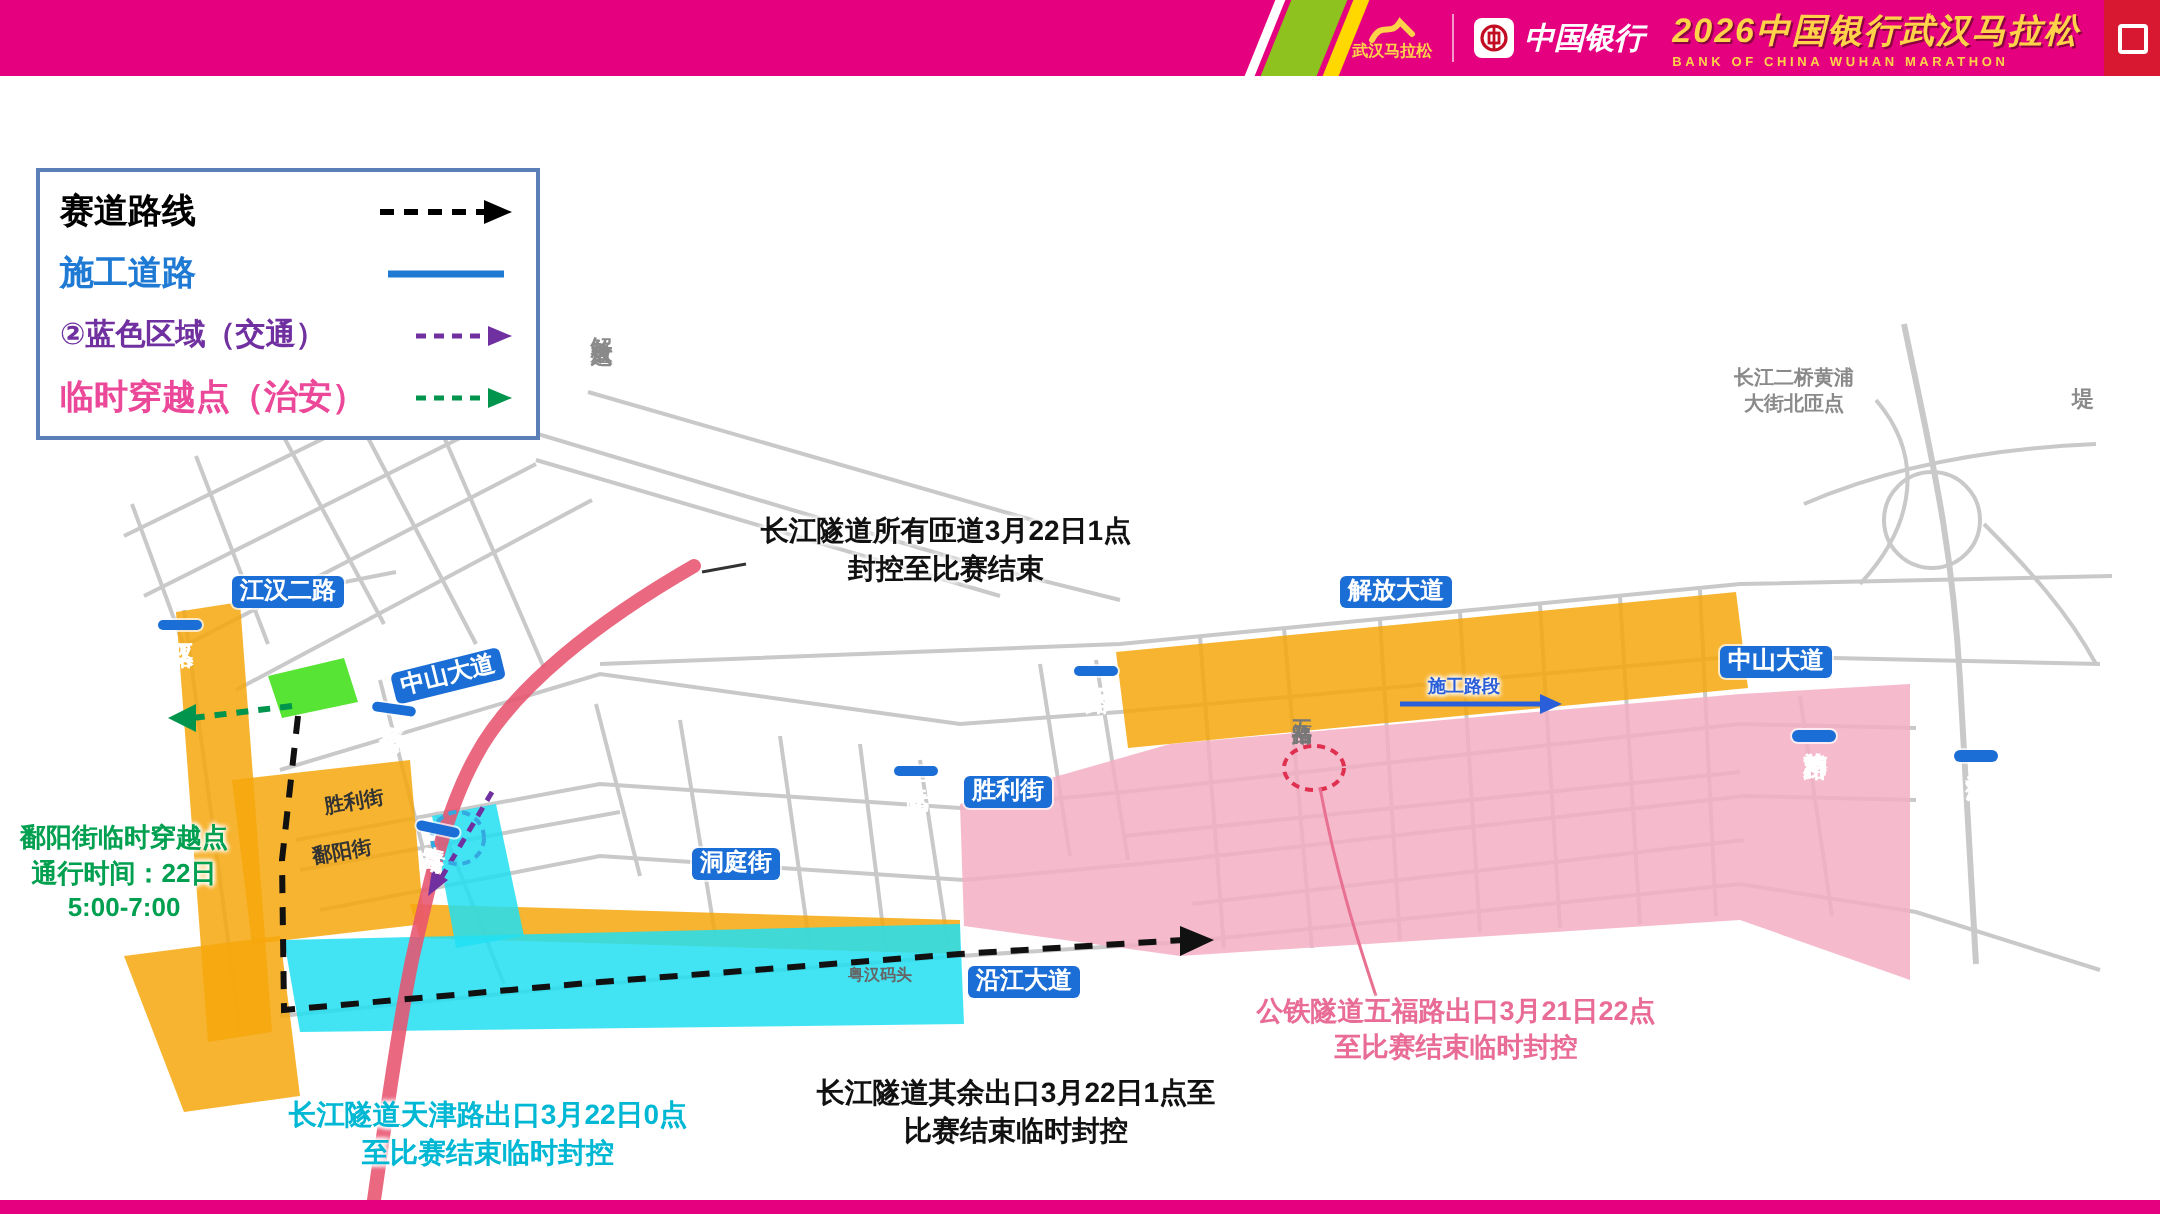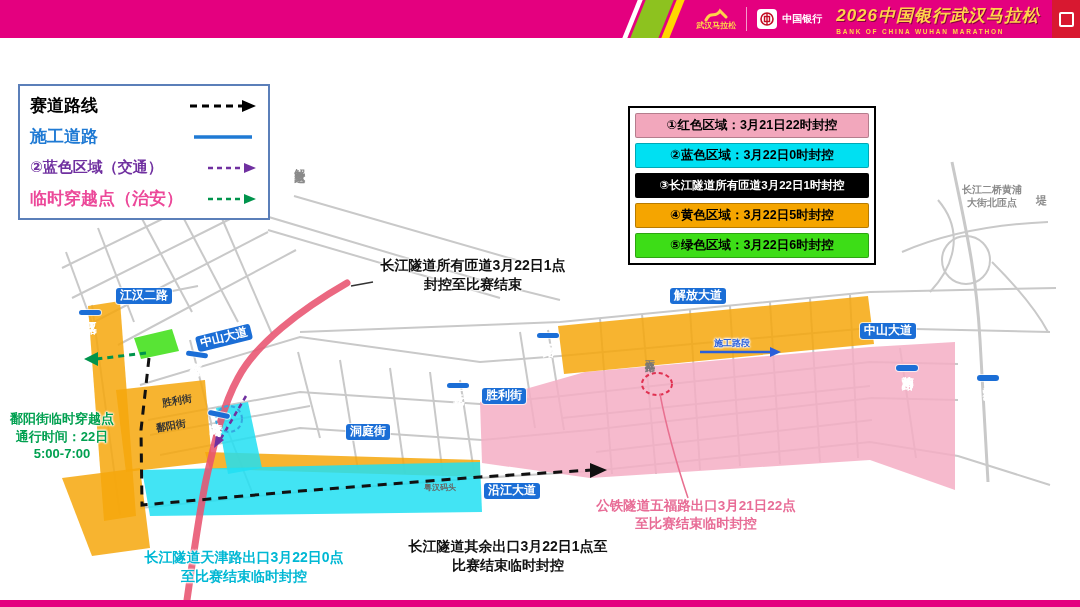--- a/index.html
+++ b/index.html
@@ -12,21 +12,21 @@
   .h-stripe{position:absolute;top:0;height:38px;transform:skewX(-22deg);}
   .s0{left:630px;width:5px;background:#ffffff;}
   .s1{left:638px;width:28px;background:#8dc21f;}
   .s2{left:669px;width:8px;background:#ffd800;}
   .h-logo-wh{display:flex;flex-direction:column;align-items:center;color:#ffd24a;
              font-size:8px;font-weight:bold;margin-right:10px;line-height:1.1;}
   .h-div{width:1px;height:24px;background:rgba(255,255,255,.6);margin-right:10px;}
   .h-logo-boc{display:flex;align-items:center;gap:5px;margin-right:14px;}
   .boc-roundel{width:20px;height:20px;border-radius:4px;background:#fff;display:flex;
                align-items:center;justify-content:center;}
-  .boc-label{color:#fff;font-size:10px;font-weight:bold;}
+  .boc-label{color:#fff;font-size:15px;font-weight:bold;font-style:italic;}
   .h-title-block{margin-right:40px;text-align:left;}
   .h-title{font-size:17px;font-weight:bold;font-style:italic;color:#ffd24a;
            letter-spacing:1px;text-shadow:1px 1px 0 #8a0040;white-space:nowrap;}
   .h-sub{font-size:6.5px;font-weight:bold;letter-spacing:1.8px;color:#ffd24a;margin-top:1px;}
   .h-corner{position:absolute;right:0;top:0;width:28px;height:38px;background:#d81830;
             display:flex;align-items:center;justify-content:center;}
   .corner-mark{width:11px;height:11px;border:2px solid #fff;border-radius:2px;}
   .footer-strip{position:absolute;left:0;bottom:0;width:1080px;height:7px;background:#e4007f;z-index:40;}
   
   .big-title{position:absolute;top:48px;left:0;width:1080px;text-align:center;z-index:30;
@@ -134,27 +134,20 @@
     </div>
     <div class="lr-row">
       <span class="lr-label lr3">临时穿越点（治安）</span>
       <svg width="52" height="16" viewBox="0 0 52 16">
         <line x1="2" y1="8" x2="38" y2="8" stroke="#00944c" stroke-width="2.5" stroke-dasharray="5 4"></line>
         <polygon points="38,3 50,8 38,13" fill="#00944c"></polygon>
       </svg>
     </div>
   </div>
 
-  <div class="legend-zones">
-    <div class="lz-row lz0">①红色区域：3月21日22时封控</div>
-    <div class="lz-row lz1">②蓝色区域：3月22日0时封控</div>
-    <div class="lz-row lz2">③长江隧道所有匝道3月22日1时封控</div>
-    <div class="lz-row lz3">④黄色区域：3月22日5时封控</div>
-    <div class="lz-row lz4">⑤绿色区域：3月22日6时封控</div>
-  </div>
 
   <svg class="map-svg" width="1080" height="607" viewBox="0 0 1080 607">
 
     <g stroke="#c9c9c9" stroke-width="2" fill="none">
       <polyline points="62,268 195,203"></polyline>
       <polyline points="72,298 240,214"></polyline>
       <polyline points="94,322 268,232"></polyline>
       <polyline points="118,345 296,250"></polyline>
       <polyline points="252,212 480,280 560,300"></polyline>
       <polyline points="268,230 500,298"></polyline>
@@ -237,33 +230,33 @@
   <div class="pill vert" style="left:537px;top:333px;">三阳路</div>
   <div class="pill" style="left:482px;top:388px;">胜利街</div>
   <div class="pill" style="left:670px;top:288px;">解放大道</div>
   <div class="pill" style="left:860px;top:323px;">中山大道</div>
   <div class="pill vert" style="left:896px;top:365px;">芦沟桥路</div>
   <div class="pill vert" style="left:977px;top:375px;">黄浦大街</div>
   <div class="pill" style="left:484px;top:483px;text-align:right;">沿江大道</div>
   <div class="minilabel" style="left:162px;top:394px;transform:rotate(-10deg);">胜利街</div>
   <div class="minilabel" style="left:156px;top:419px;transform:rotate(-10deg);">鄱阳街</div>
   <div class="graylabel vert" style="left:292px;top:160px;font-size:11px;">解放大道</div>
-  <div class="graylabel" style="left:956px;top:184px;width:72px;">长江二桥黄浦
+  <div class="graylabel" style="left:861px;top:184px;width:72px;">长江二桥黄浦
 大街北匝点</div>
   <div class="graylabel" style="left:1036px;top:194px;font-size:11px;">堤</div>
   <div class="graylabel vert" style="left:643px;top:352px;color:#777;">五福路</div>
   <div class="graylabel" style="left:424px;top:483px;font-size:8px;color:#666;">粤汉码头</div>
 
   <div class="ann ann-black" style="left:370px;top:256px;width:206px;">长江隧道所有匝道3月22日1点
 封控至比赛结束</div>
   <div class="ann ann-green" style="left:2px;top:410px;width:120px;">鄱阳街临时穿越点
 通行时间：22日
 5:00-7:00</div>
   <div class="ann ann-cyan" style="left:118px;top:548px;width:252px;">长江隧道天津路出口3月22日0点
 至比赛结束临时封控</div>
   <div class="ann ann-black" style="left:388px;top:537px;width:240px;">长江隧道其余出口3月22日1点至
 比赛结束临时封控</div>
-  <div class="ann ann-pink" style="left:565px;top:497px;width:262px;">公铁隧道五福路出口3月21日22点
+  <div class="ann ann-pink" style="left:597px;top:497px;width:262px;">公铁隧道五福路出口3月21日22点
 至比赛结束临时封控</div>
   <div class="ann ann-blue-small" style="left:702px;top:337px;width:60px;">施工路段</div>
 
   <div class="footer-strip"></div>
 </div>
 
 </body></html>

